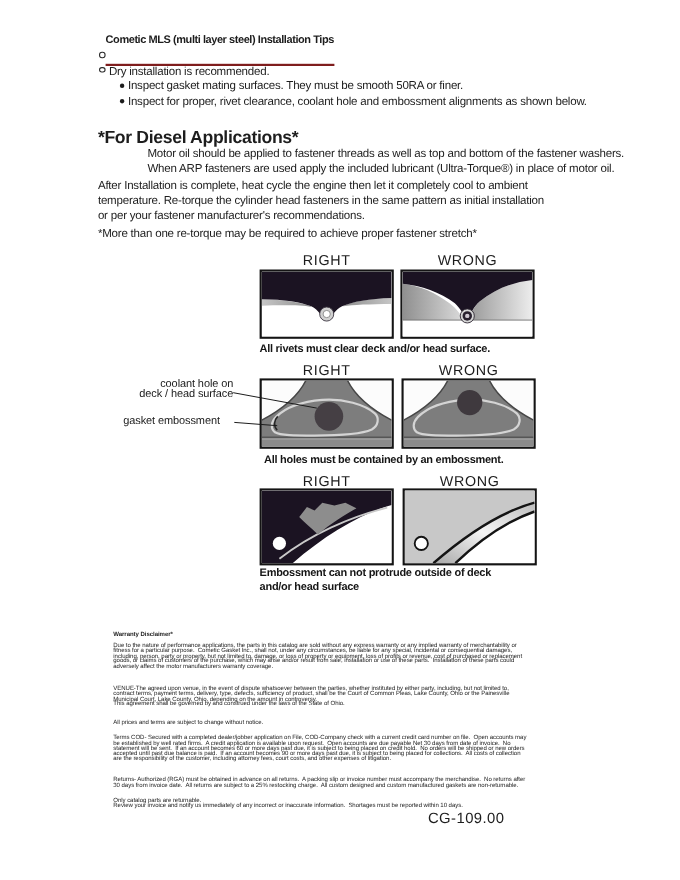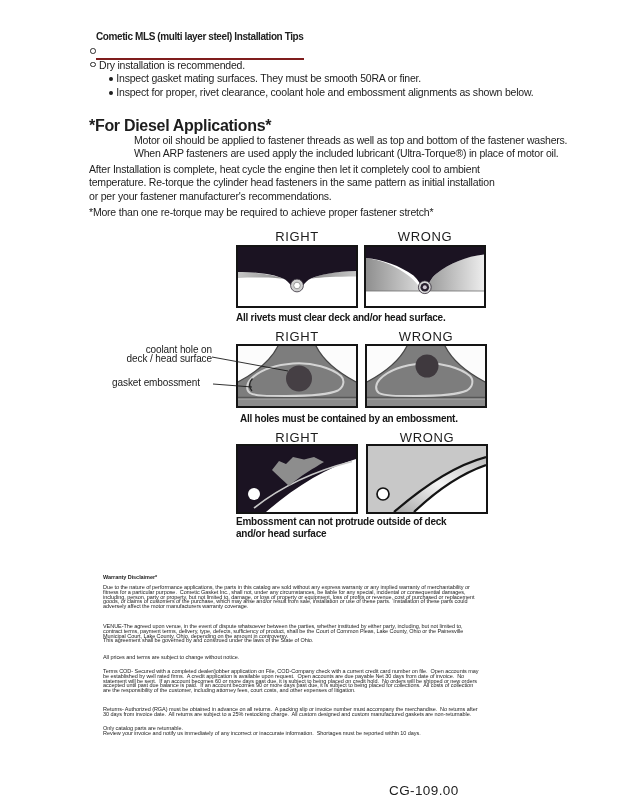--- a/index.html
+++ b/index.html
@@ -190,15 +190,15 @@
   <div class="abs legal" style="left:103px;top:669px;">Terms COD- Secured with a completed dealer/jobber application on File, COD-Company check with a current credit card number on file.  Open accounts may
 be established by well rated firms.  A credit application is available upon request.  Open accounts are due payable Net 30 days from date of invoice.  No
 statement will be sent.  If an account becomes 60 or more days past due, it is subject to being placed on credit hold.  No orders will be shipped or new orders
 accepted until past due balance is paid.  If an account becomes 90 or more days past due, it is subject to being placed for collections.  All costs of collection
 are the responsibility of the customer, including attorney fees, court costs, and other expenses of litigation.</div>
   <div class="abs legal" style="left:103px;top:707px;">Returns- Authorized (RGA) must be obtained in advance on all returns.  A packing slip or invoice number must accompany the merchandise.  No returns after
 30 days from invoice date.  All returns are subject to a 25% restocking charge.  All custom designed and custom manufactured gaskets are non-returnable.</div>
   <div class="abs legal" style="left:103px;top:726px;">Only catalog parts are returnable.
 Review your invoice and notify us immediately of any incorrect or inaccurate information.  Shortages must be reported within 10 days.</div>
 
-  <div class="abs doc-code" style="left:389px;top:783px;">CG-109.00</div>
+  <div class="abs doc-code" style="left:389px;top:736px;">CG-109.00</div>
 
 </div>
 
 </body></html>

